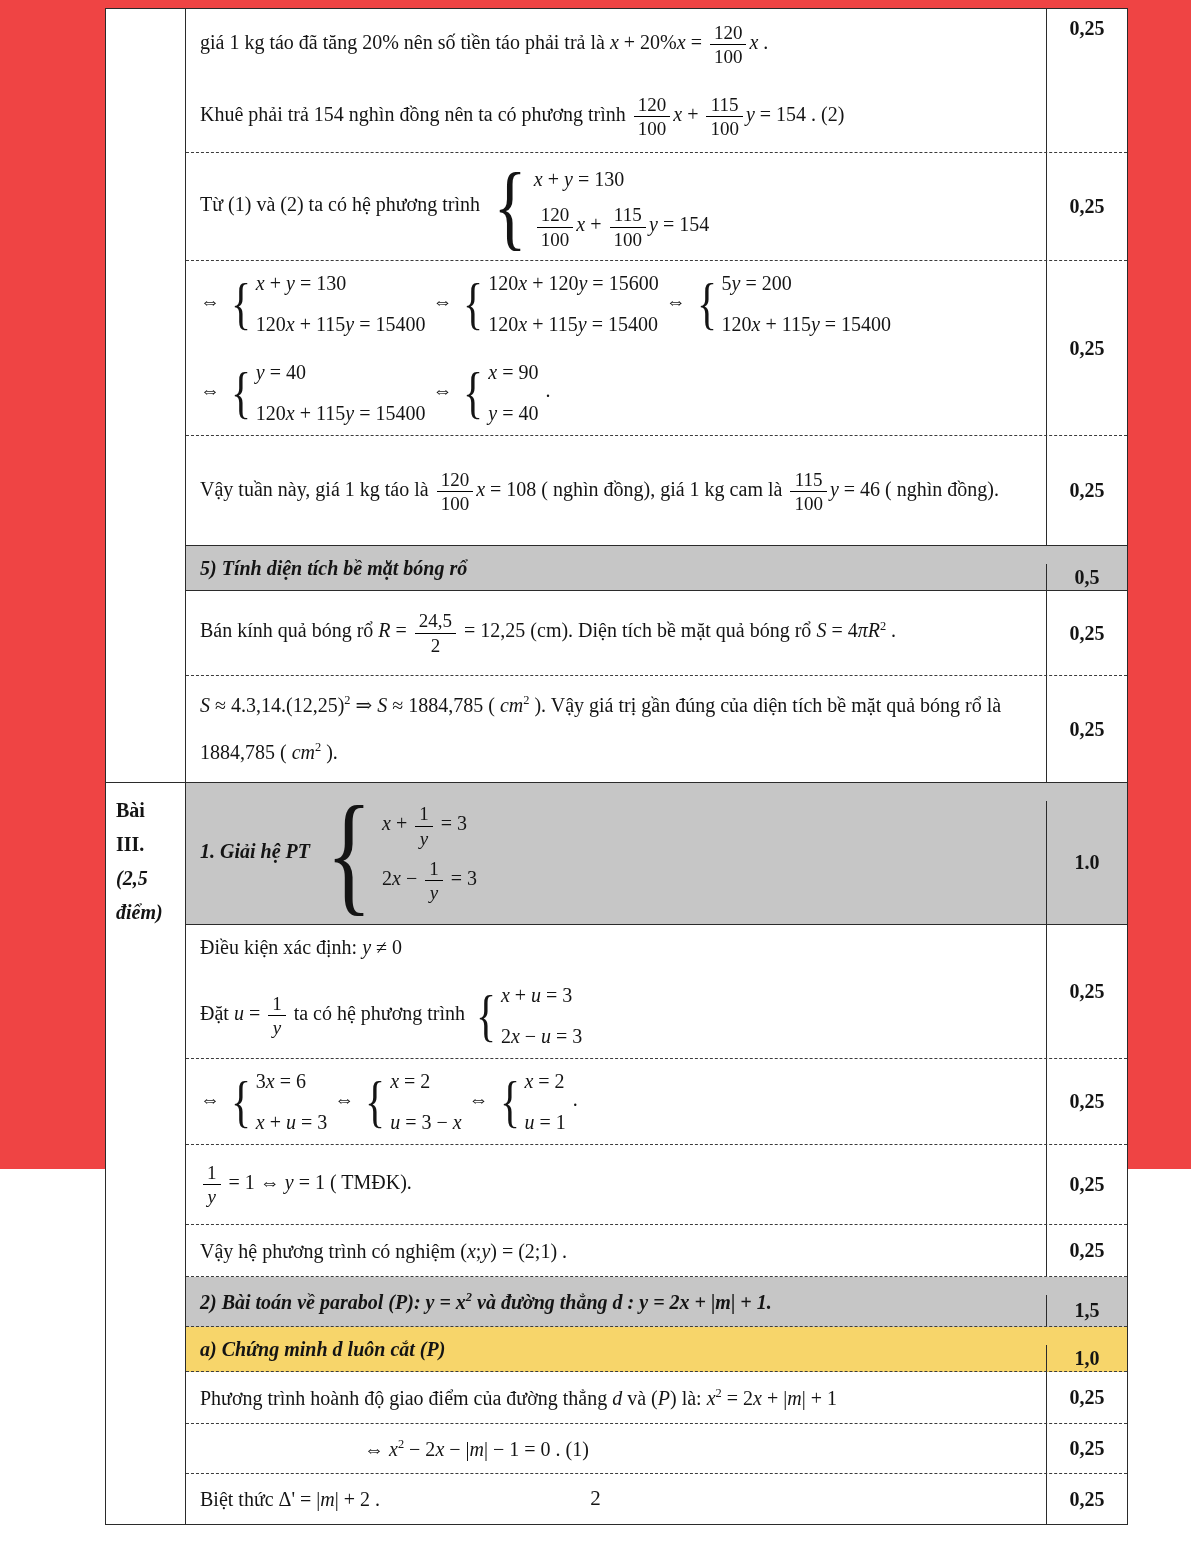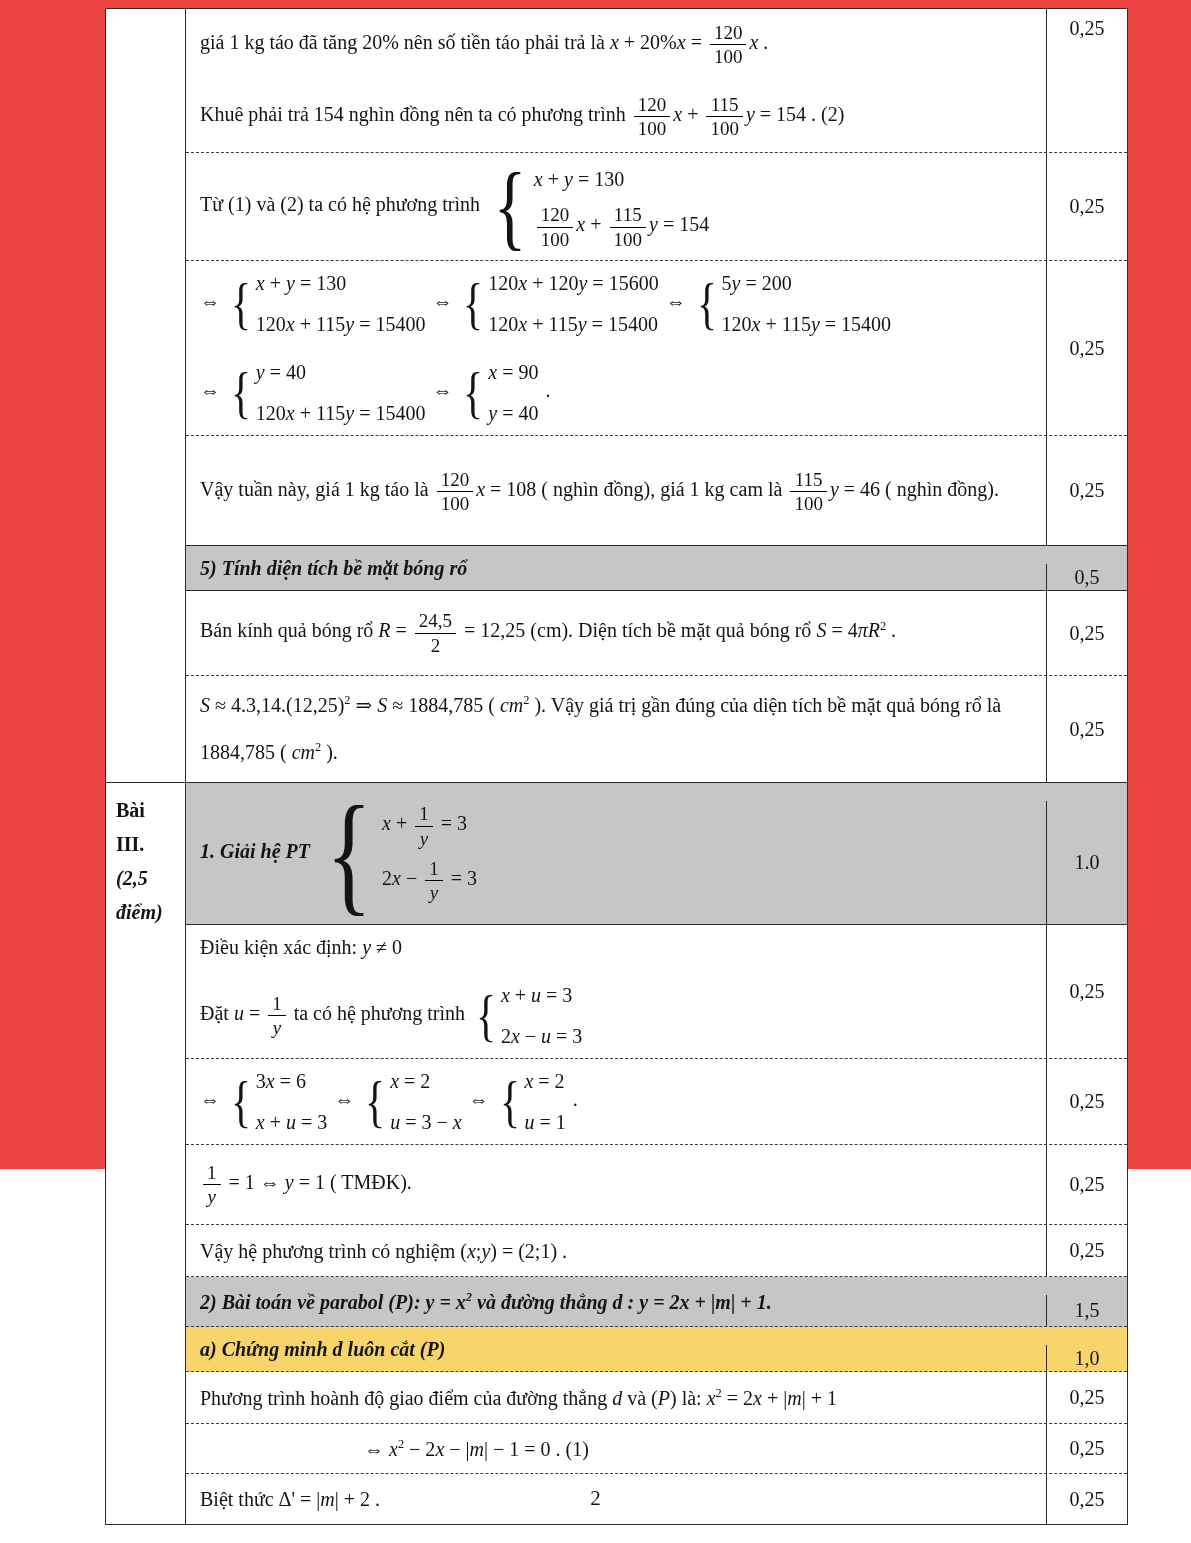--- a/index.html
+++ b/index.html
@@ -35,22 +35,23 @@
     flex:1 1 auto; min-width:0;
     padding:6px 12px 6px 14px;
     display:flex; flex-direction:column; justify-content:center;
   }
   .line { line-height:1.6; }
   .content .line + .line { margin-top:16px; }
   .score {
     flex:0 0 81px; width:81px; border-left:1.3px solid #2b2b2b;
     display:flex; align-items:center; justify-content:center;
     text-align:center;
-  }
-  .gray .score, .yellow .score { font-weight:normal;margin-top:18px; }
+    font-weight:bold;
+  }
+  .gray .score, .yellow .score { font-weight:bold;margin-top:18px; }
   .gray .content, .yellow .content { font-weight:bold; font-style:italic; }
   .gray .sl, .gray .fr, .yellow .sl, .yellow .fr { font-weight:normal; font-style:normal; }
 
   
   .s1 .rows-col .row:nth-child(1){ min-height:144px; }
   .s1 .rows-col .row:nth-child(2){ min-height:108px; }
   .s1 .rows-col .row:nth-child(3){ min-height:165px; }
   .s1 .rows-col .row:nth-child(4){ min-height:110px; border-bottom:1.3px solid #2b2b2b; }
   .s1 .rows-col .row:nth-child(5){ min-height:40px;  border-bottom:1.3px solid #2b2b2b; }
   .s1 .rows-col .row:nth-child(6){ min-height:85px; }

